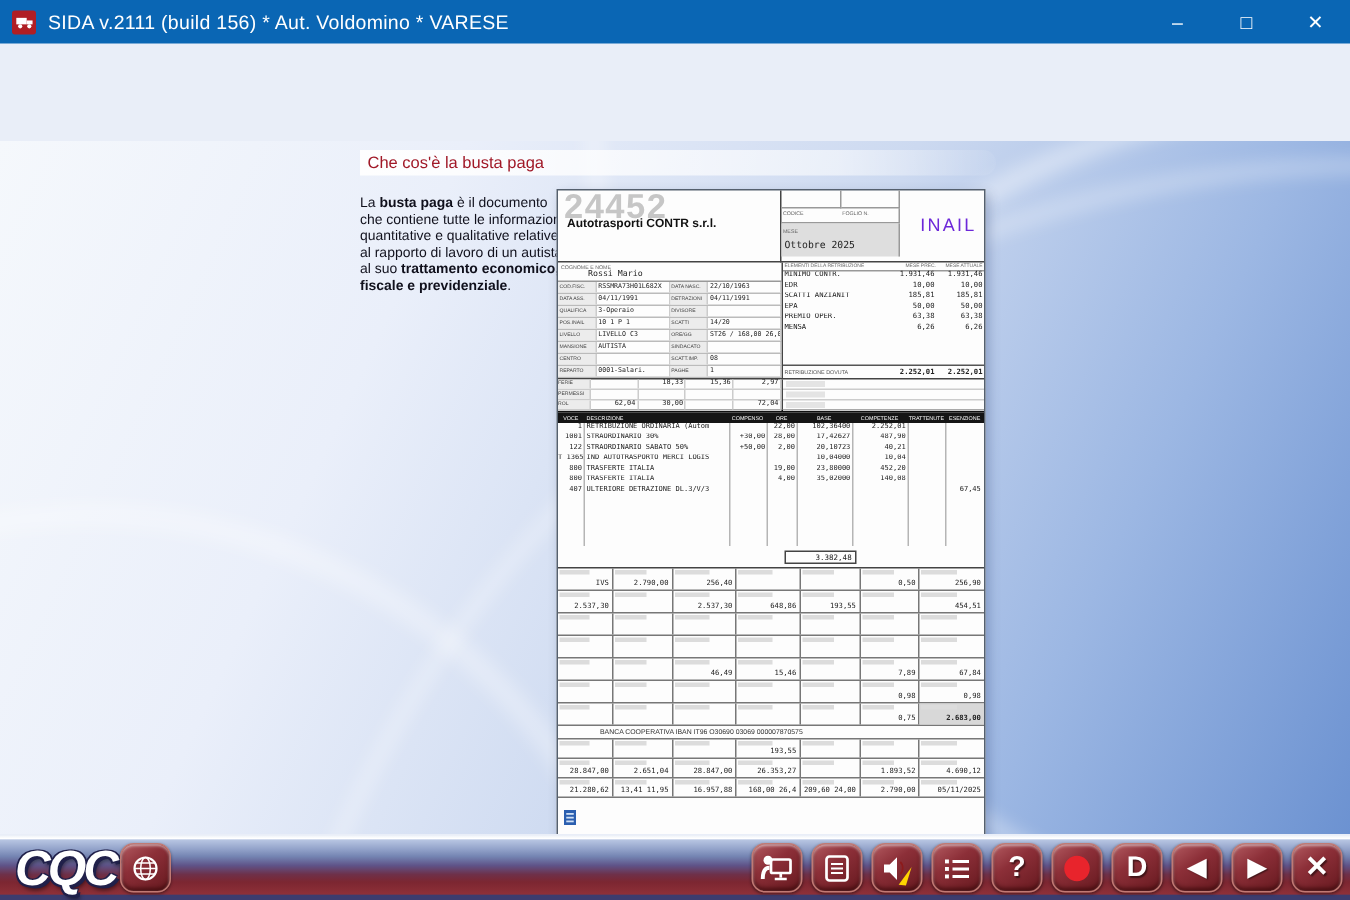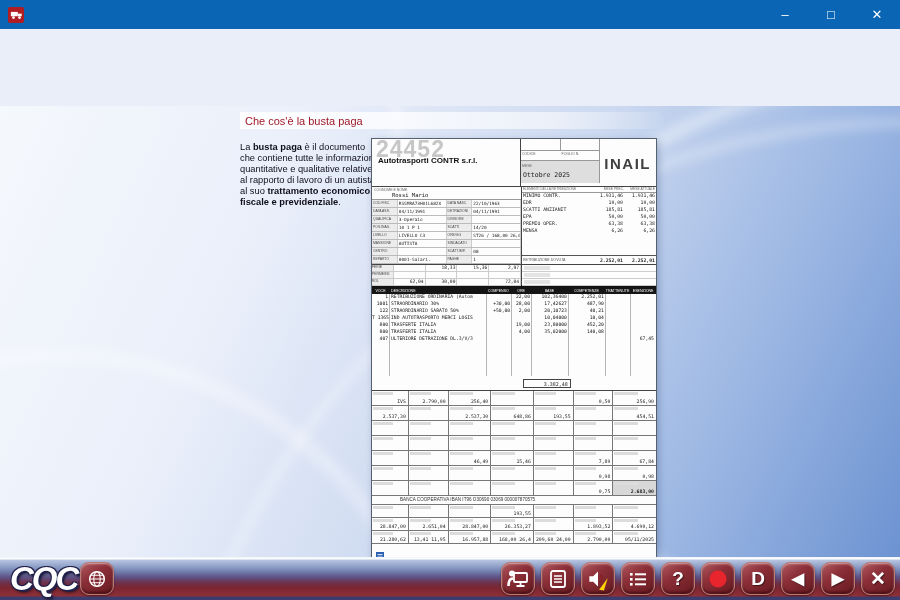--- a/index.html
+++ b/index.html
@@ -25,21 +25,21 @@
     box-shadow:inset 0 2px 3px rgba(255,255,255,.75), inset 0 -4px 6px rgba(0,30,90,.5), 3px 4px 6px rgba(20,30,80,.45);
     display:flex; align-items:center; justify-content:center; }
   .tile11::before { content:""; position:absolute; left:5px; top:3px; right:5px; height:20px;
     background:linear-gradient(to bottom,rgba(255,255,255,.75),rgba(255,255,255,0)); border-radius:8px 8px 40% 40%; }
   .tile11 span { position:relative; color:#fff; font-size:30px; font-weight:bold; text-shadow:1px 2px 2px rgba(0,20,80,.6); }
   .chap-title { position:absolute; left:66px; top:22px; color:#fff; font-size:17px; font-weight:bold;
     text-shadow:1px 1px 2px rgba(110,50,0,.55); }
   .crate { position:absolute; right:13px; top:9px; }
 
   
-  .content { position:absolute; left:0; top:106px; width:900px; height:462px; overflow:hidden;
+  .content { position:absolute; left:0; top:94px; width:900px; height:462px; overflow:hidden;
     background:linear-gradient(115deg,#f5f8fc 0%,#eaeffa 28%,#ccd9f0 55%,#9cb7e3 78%,#6c92d1 100%); }
   .swirl { position:absolute; border-radius:50%; filter:blur(6px); }
   .sw1 { width:900px; height:900px; right:-430px; top:-30px; border:13px solid rgba(255,255,255,.42); }
   .sw2 { width:1150px; height:1150px; right:-640px; top:-600px; border:11px solid rgba(255,255,255,.38); }
   .sw3 { width:780px; height:780px; left:-330px; bottom:-560px; border:15px solid rgba(255,255,255,.33); }
   .sw4 { width:1500px; height:1500px; right:-760px; bottom:-1050px; border:9px solid rgba(255,255,255,.35); }
 
   .heading-band { position:absolute; left:240px; top:6px; width:424px; height:17px; border-radius:0 9px 9px 0;
     background:linear-gradient(to right,rgba(255,255,255,.95),rgba(255,255,255,.55) 75%,rgba(255,255,255,.05));
     display:flex; align-items:center; }
@@ -57,22 +57,22 @@
   .ps-header { position:relative; height:48px; border-bottom:1px solid #444; }
   .ps-watermark { position:absolute; left:4px; top:-3px; font-size:23px; font-weight:bold; color:#c6c6c6;
     letter-spacing:1px; font-family:"Liberation Sans",sans-serif; }
   .ps-company { position:absolute; left:6px; top:17px; font-size:8px; font-weight:bold; color:#111;
     font-family:"Liberation Sans",sans-serif; }
   .ps-head-grid { position:absolute; left:148px; top:0; width:80px; height:48px; border-left:1px solid #444; }
   .ps-hc { border-bottom:1px solid #999; border-right:1px solid #999; height:12px; padding:1px; }
   .ps-hc i { font-style:normal; font-size:3.5px; color:#666; font-family:"Liberation Sans",sans-serif; }
   .ps-head-cells { display:flex; } .ps-head-cells .ps-hc { flex:1; }
   .ps-month { background:#dedede; font-size:6.5px; padding:10px 2px; height:22px; border-right:1px solid #999; }
-  .ps-inail { position:absolute; right:5px; top:16px; font-size:15px; font-weight:bold; letter-spacing:1.5px;
-    color:#404040; font-family:"Liberation Sans",sans-serif; }
+  .ps-inail { position:absolute; right:5px; top:16px; font-size:12px; font-weight:normal; letter-spacing:1.5px;
+    color:#6d28d9; font-family:"Liberation Sans",sans-serif; }
 
   .ps-emp { display:flex; height:78px; border-bottom:1px solid #444; }
   .ps-info { width:150px; border-right:1px solid #444; }
   .ps-name-row { height:13px; border-bottom:1px solid #999; display:flex; flex-direction:column; padding:1px 2px; }
   .ps-name-row .ps-lbl { font-size:3.5px; color:#666; font-family:"Liberation Sans",sans-serif; }
   .ps-name { font-size:5.5px; margin-left:18px; }
   .ps-irow { display:flex; height:8px; border-bottom:1px solid #bbb; }
   .ps-il { width:26px; font-size:3.4px; background:#ececec; color:#444; border-right:1px solid #ccc;
     overflow:hidden; white-space:nowrap; font-family:"Liberation Sans",sans-serif; padding:1px; }
   .ps-iv { width:49px; font-size:4.4px; border-right:1px solid #ccc; overflow:hidden; white-space:nowrap; padding:1px; }
@@ -164,20 +164,21 @@
 
   <div class="titlebar">
     <span class="tb-appicon">
       <svg width="13" height="13" viewBox="0 0 15 14">
           <rect x="1" y="4" width="8" height="5" fill="#fff"></rect>
           <rect x="9" y="6" width="4.5" height="3" fill="#fff"></rect>
           <circle cx="4" cy="10.5" r="1.6" fill="#fff"></circle>
           <circle cx="11" cy="10.5" r="1.6" fill="#fff"></circle>
         </svg>
     </span>
+    <span class="tb-title">SIDA v.2111 (build 156) * Aut. Voldomino * VARESE</span>
     <div class="win-controls">
       <span class="win-btn">–</span>
       <span class="win-btn">□</span>
       <span class="win-btn">✕</span>
     </div>
   </div>
 
 
   <div class="content">
     <div class="swirl sw1"></div>

